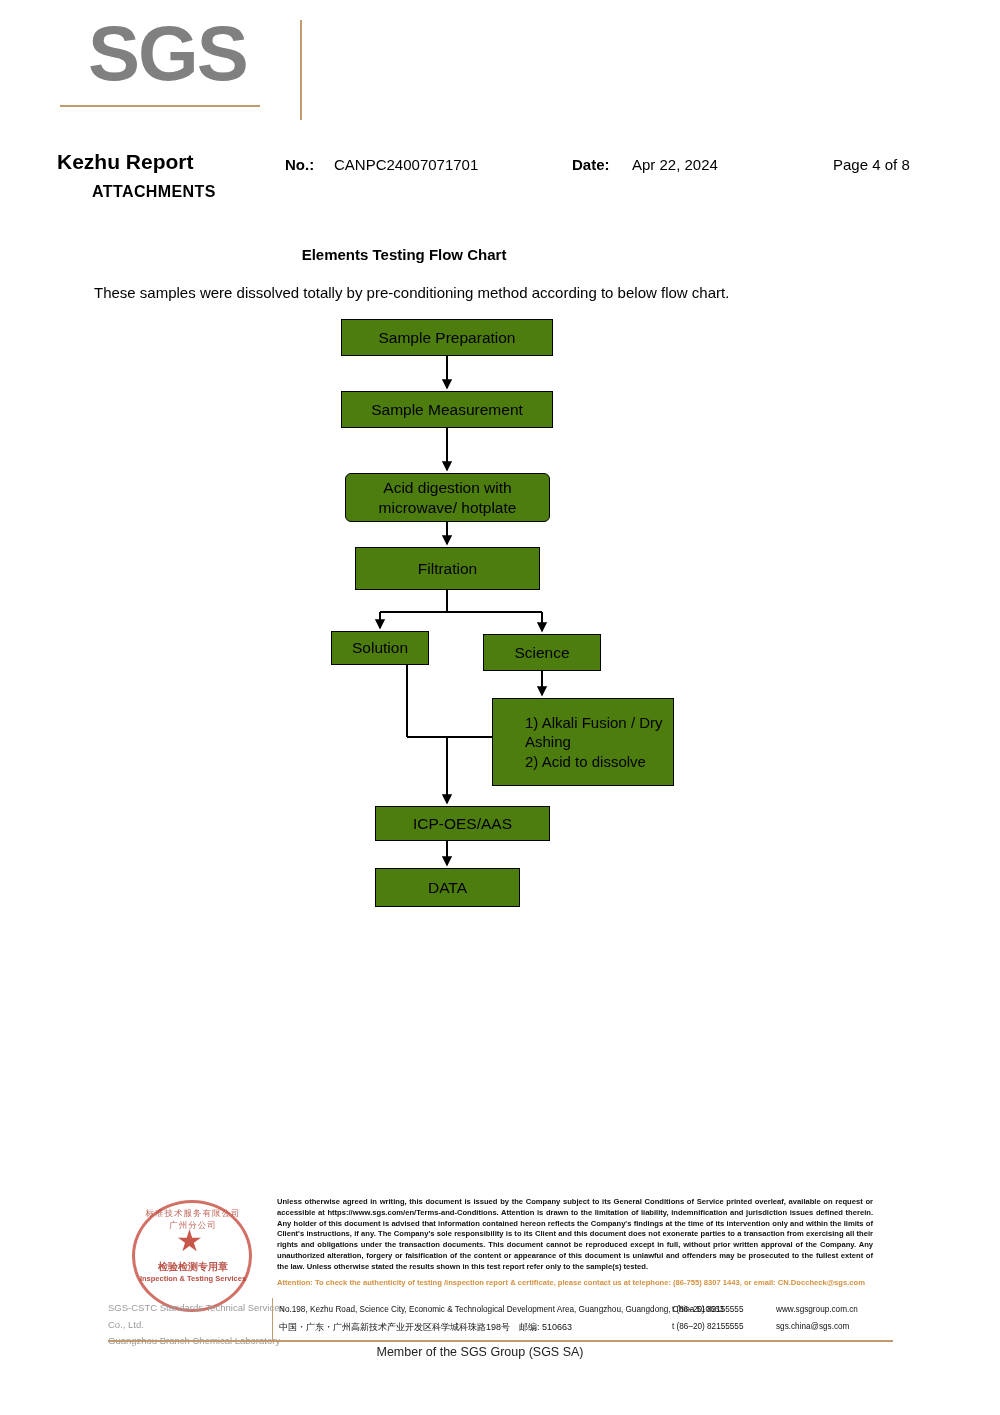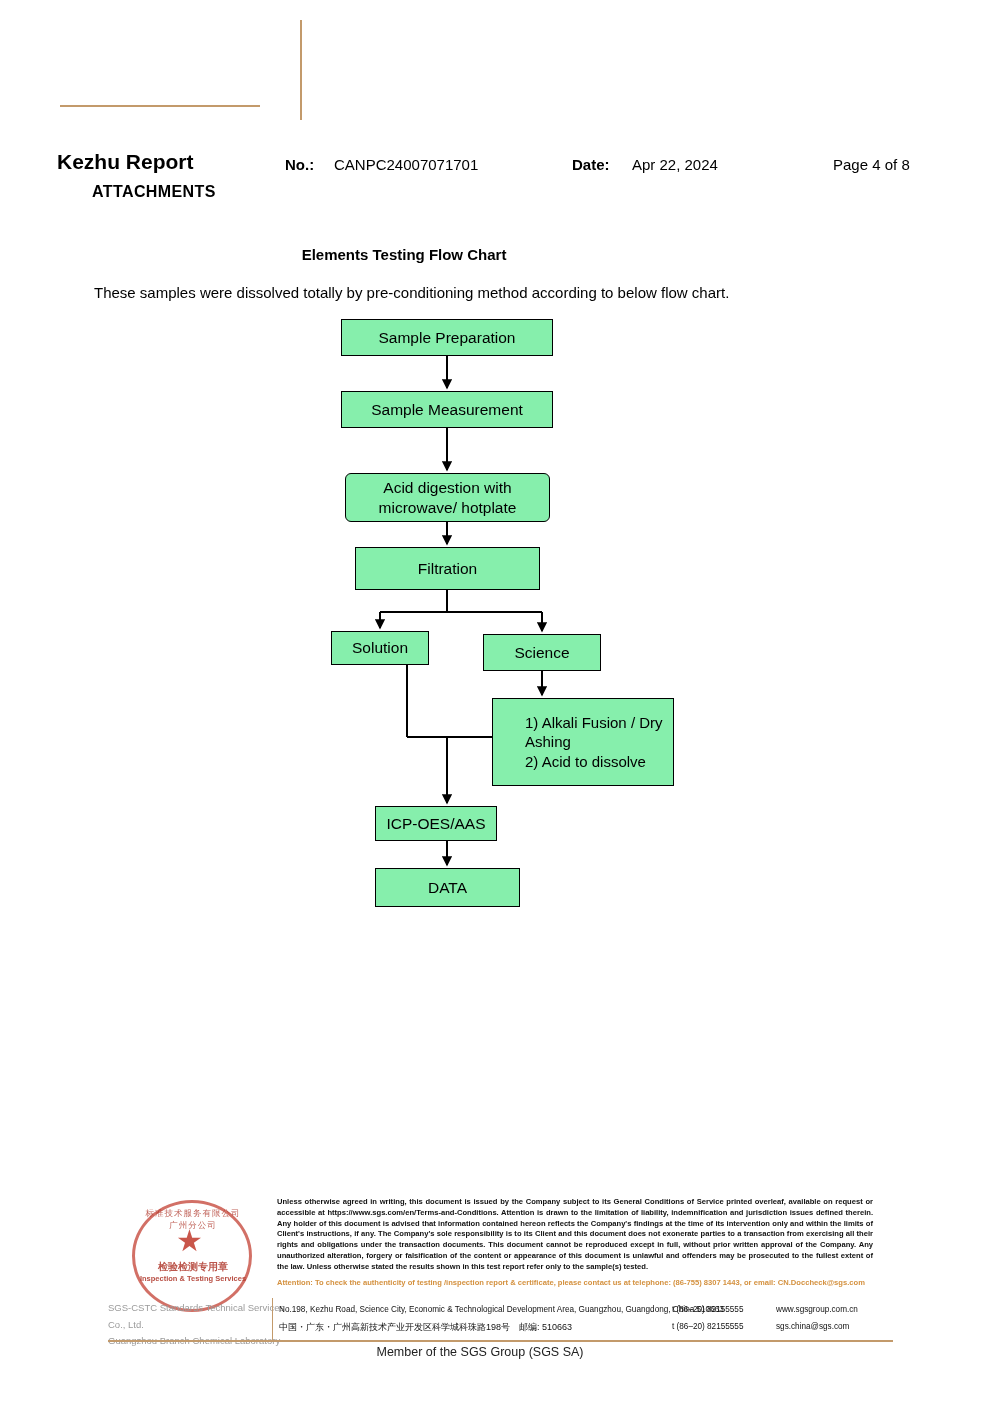--- a/index.html
+++ b/index.html
@@ -116,21 +116,21 @@
     left: 0;
     top: 0;
     width: 1000px;
     height: 1415px;
     pointer-events: none;
   }
 
   .fbox {
     position: absolute;
     border: 1.6px solid #000;
-    background: #86efac;
+    background: #4d7c0f;
     box-sizing: border-box;
     display: flex;
     align-items: center;
     justify-content: center;
     text-align: center;
     font-size: 15.5px;
     line-height: 1.28;
     padding: 2px 6px;
   }
   .fbox.left-align {
@@ -141,21 +141,21 @@
   .fbox .multi { white-space: pre-line; }
 
   #box-sample-preparation  { left: 341px; top: 319px; width: 212px; height: 37px; }
   #box-sample-measurement  { left: 341px; top: 391px; width: 212px; height: 37px; }
   #box-acid-digestion      { left: 345px; top: 473px; width: 205px; height: 49px; border-radius: 6px; }
   #box-filtration          { left: 355px; top: 547px; width: 185px; height: 43px; }
   #box-solution            { left: 331px; top: 631px; width: 98px; height: 34px; }
   #box-residue             { left: 483px; top: 634px; width: 118px; height: 37px; }
   #box-alkali              { left: 492px; top: 698px; width: 182px; height: 88px;
                              font-size: 15px; }
-  #box-icp                 { left: 375px; top: 806px; width: 122px; height: 35px; }
+  #box-icp                 { left: 375px; top: 806px; width: 175px; height: 35px; }
   #box-data                { left: 375px; top: 868px; width: 145px; height: 39px; }
 
   #box-alkali .multi {
     display: block;
     width: 100%;
     text-indent: 0;
     padding-left: 4px;
   }
   #seal {
     position: absolute;
@@ -300,20 +300,21 @@
     color: #222;
     padding-left: 40px;
   }
 </style>
 </head>
 <body>
 
 <div id="logo-block">
   <div id="logo-hline"></div>
   <div id="logo-vline"></div>
+  <div id="logo-text">SGS</div>
 </div>
 
 <div id="title-row">
   <div id="report-title">Kezhu Report</div>
   <div id="attachments-label">ATTACHMENTS</div>
   <div class="hdr-key" id="no-key">No.:</div>
   <div class="hdr-val" id="no-val">CANPC24007071701</div>
   <div class="hdr-key" id="date-key">Date:</div>
   <div class="hdr-val" id="date-val">Apr 22, 2024</div>
   <div class="hdr-val" id="page-val">Page 4 of 8</div>

